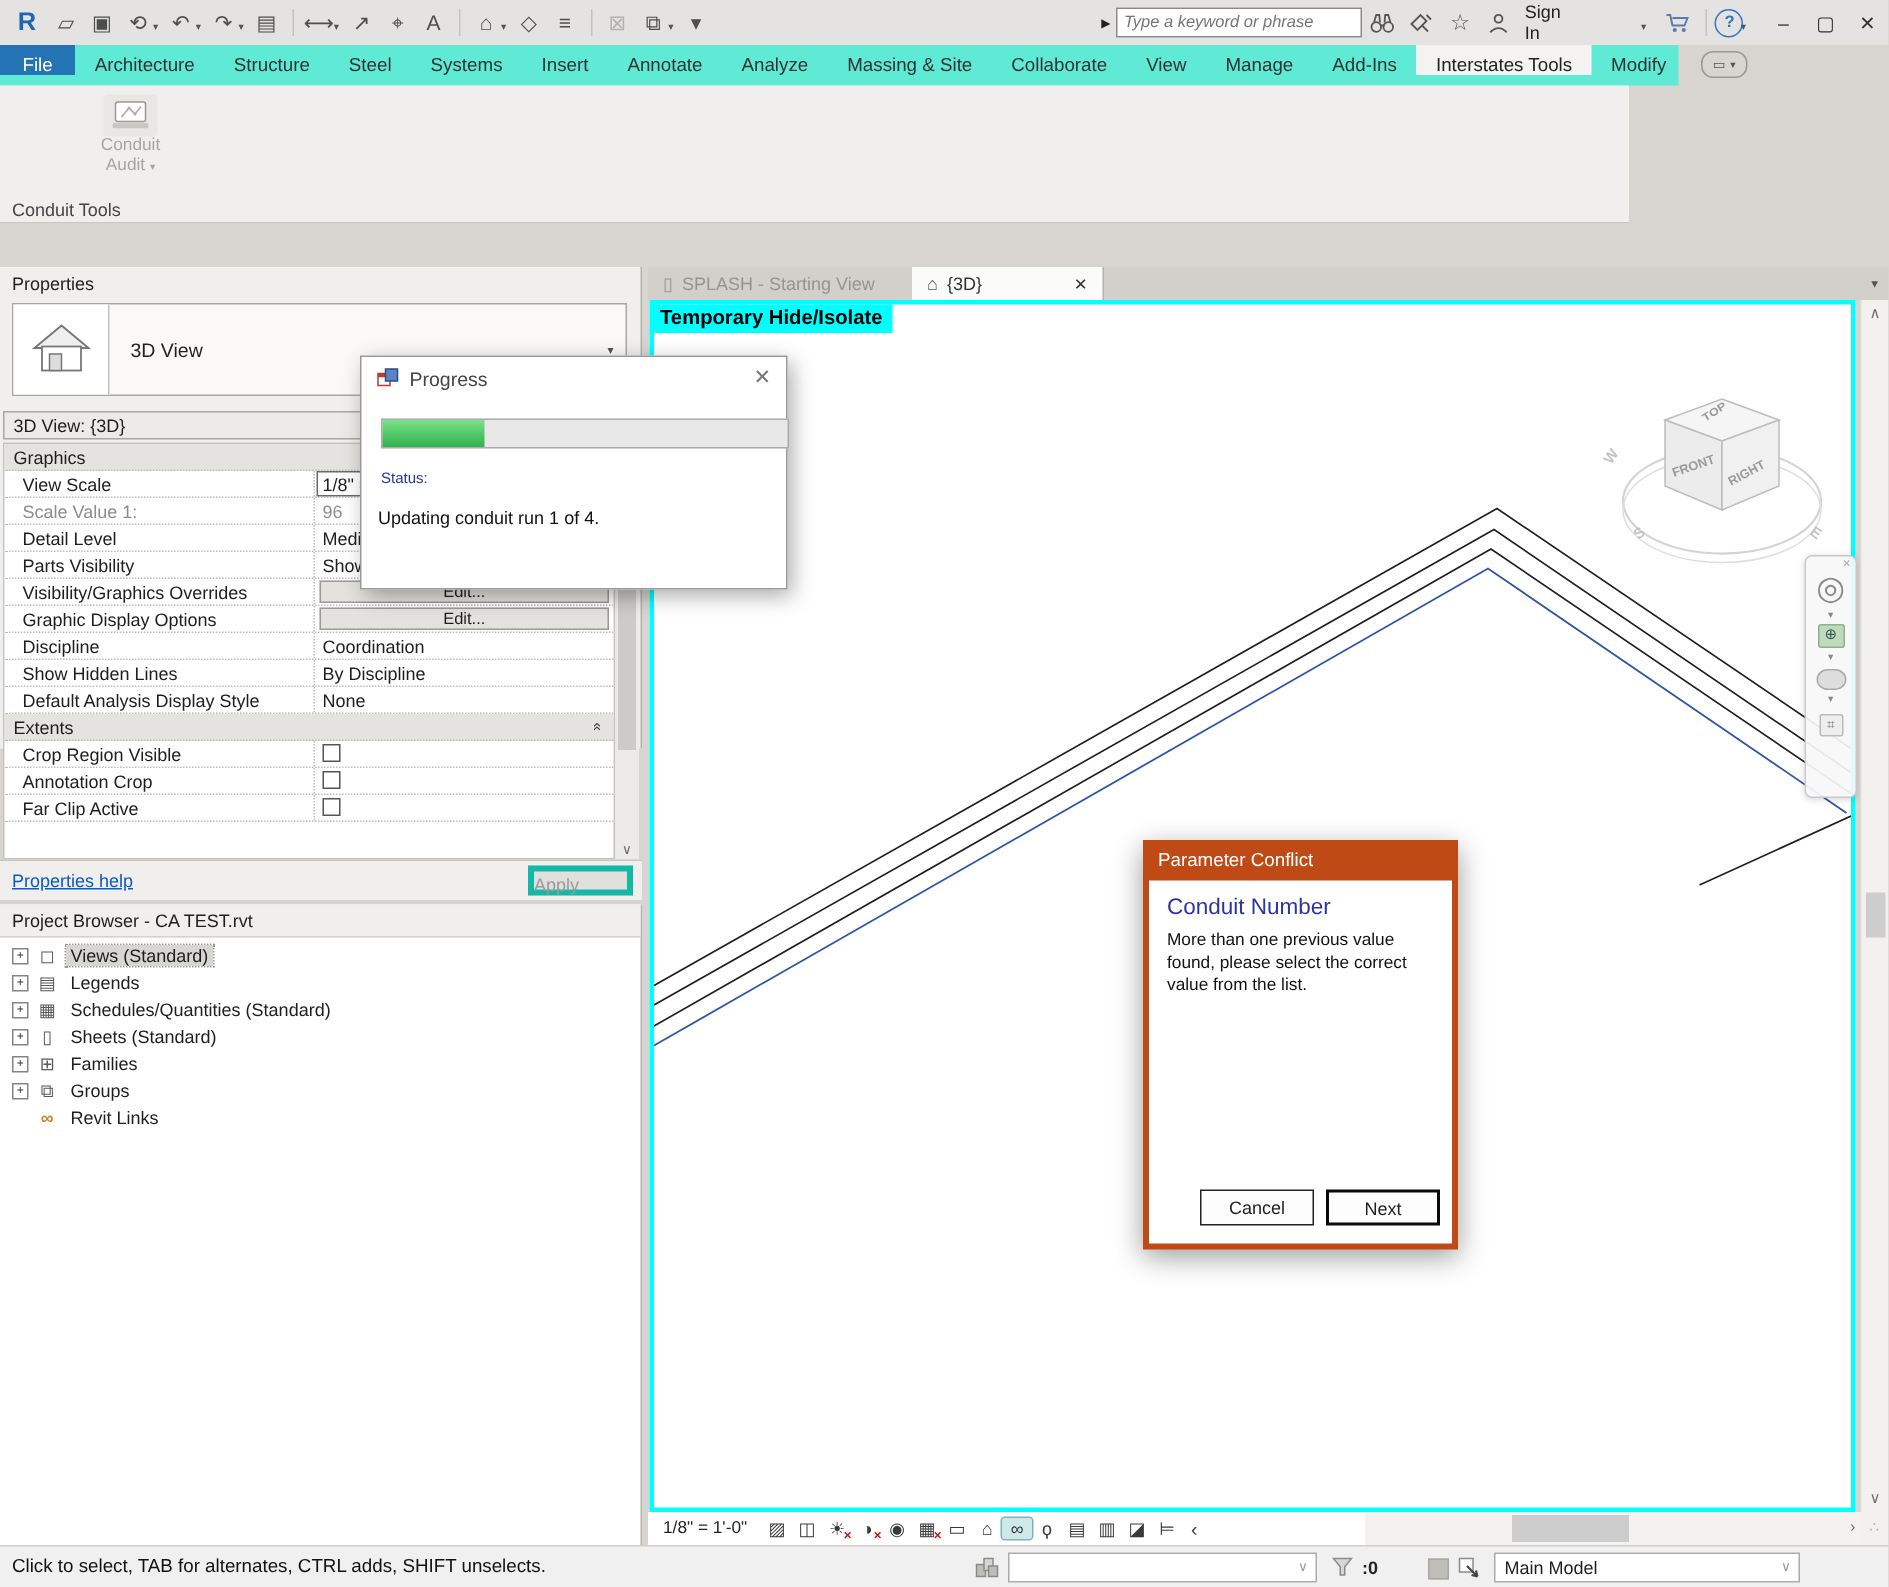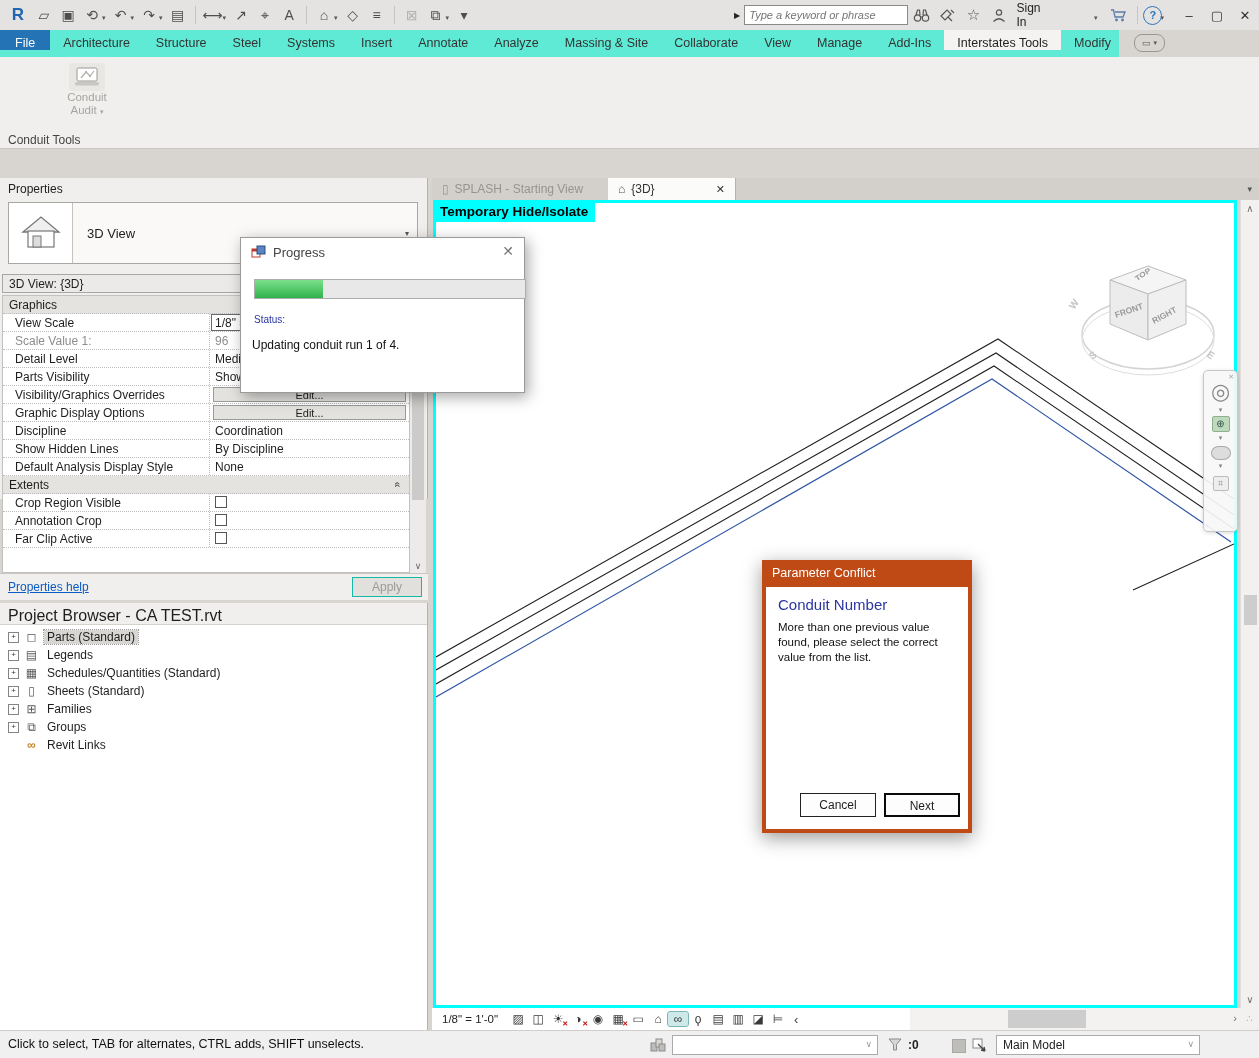--- a/index.html
+++ b/index.html
@@ -20,21 +20,21 @@
   .helpc{width:17px;height:17px;border:1.5px solid #2F76BF;border-radius:50%;color:#2F76BF;font-weight:bold;
          font-size:11px;line-height:16px;text-align:center;flex:0 0 auto}
   
   #tabrow{left:0;top:30px;width:1119px;height:27px;background:#5eead4;display:flex;align-items:flex-start}
   .rtab{padding:6px 13px 0 13px;font-size:12.5px;color:#333;cursor:default;flex:0 0 auto}
   .rtab.file{background:#2473B5;color:#fff;padding:6px 15px 0 15px}
   .rtab.active{background:#F4F3F1;color:#222}
   .paneltoggle{margin:4px 0 0 10px;border:1px solid #9a9894;border-radius:8px;height:16px;padding:0 7px;
                font-size:9px;color:#555;display:flex;align-items:center;gap:3px}
   
-  #ribbon{left:0;top:57px;width:1259px;height:92px;background:#F0EFED;border-bottom:1px solid #C9C6C2;box-sizing:border-box}
+  #ribbon{left:0;top:57px;width:1086px;height:92px;background:#F0EFED;border-bottom:1px solid #C9C6C2;box-sizing:border-box}
   #bigbtn{position:absolute;left:56px;top:6px;width:62px;text-align:center;color:#A8A5A1}
   #bigbtn .bico{margin:0 auto;width:36px;height:28px;background:#E9E7E4;border-radius:3px;display:flex;align-items:center;justify-content:center}
   #bigbtn .l{font-size:11.5px;line-height:13px}
   #panlabel{position:absolute;left:8px;top:76px;font-size:12px;color:#444}
   
   #props{left:0;top:178px;width:428px;height:321px;background:#F0EFED;border-right:1px solid #B5B2AE;box-sizing:border-box}
   #props .ptitle{position:absolute;left:8px;top:4px;font-size:12px;color:#222}
   #typebox{position:absolute;left:8px;top:24px;width:410px;height:62px;border:1px solid #A9A7A4;background:#FAF9F8;box-sizing:border-box}
   #typebox .himg{position:absolute;left:0;top:0;width:64px;height:60px;background:#fff;border-right:1px solid #C4C2BF;
                  display:flex;align-items:center;justify-content:center;box-sizing:border-box}
@@ -55,25 +55,25 @@
             font-size:12px;padding:1px 3px;white-space:nowrap;overflow:hidden;box-sizing:border-box}
   .editbtn{position:absolute;left:210px;top:1px;width:193px;height:15px;background:#E4E2DF;border:1px solid #9a9a9a;
            text-align:center;font-size:11px;line-height:14px;box-sizing:border-box}
   .cbx{position:absolute;left:212px;top:2px;width:12px;height:12px;border:1px solid #555;background:#fff;box-sizing:border-box}
   .chev{position:absolute;right:8px;top:3px;transform:rotate(90deg);font-size:10px;color:#333}
   #pscroll{position:absolute;left:410px;top:117px;width:16px;height:278px;background:#EDEBE9}
   #pscroll .thumb{position:absolute;left:2px;top:95px;width:12px;height:110px;background:#CDCBC9}
   #pscroll .sar{position:absolute;left:0;width:16px;text-align:center;font-size:9px;color:#666}
   #pfoot{position:absolute;left:0;top:395px;width:428px;height:27px;background:#F0EFED;border-top:1px solid #C9C6C2;box-sizing:border-box}
   #pfoot a{position:absolute;left:8px;top:6px;color:#0A5BC4;font-size:12px;text-decoration:underline}
-  #applybtn{position:absolute;left:352px;top:3px;width:70px;height:20px;background:#E2E0DD;border:1px solid #14b8a6;
-            color:#9a9a9a;font-size:12px;text-align:center;line-height:18px;box-sizing:border-box}
+  #applybtn{position:absolute;left:352px;top:3px;width:70px;height:20px;background:#E2E0DD;border:4px solid #14b8a6;
+            color:#9a9a9a;font-size:12px;text-align:left;line-height:18px;box-sizing:border-box}
   
   #browser{left:0;top:603px;width:428px;height:427px;background:#fff;border-right:1px solid #B5B2AE;box-sizing:border-box}
-  #browser .btitle{height:22px;background:#F0EFED;border-bottom:1px solid #D5D2CE;padding:4px 0 0 8px;font-size:16px;box-sizing:border-box}
+  #browser .btitle{height:22px;background:#F0EFED;border-bottom:1px solid #D5D2CE;padding:4px 0 0 8px;font-size:12px;box-sizing:border-box}
   .titem{display:flex;align-items:center;height:18px;padding-left:8px;gap:5px}
   .texp{width:9px;height:9px;border:1px solid #848484;background:#fff;font-size:8px;line-height:7px;text-align:center;color:#333;flex:0 0 auto}
   .texp.hid{visibility:hidden}
   .tico{font-size:12px;color:#5a5a5a;width:15px;text-align:center;flex:0 0 auto}
   .titem .lbl{font-size:12px;padding:0 3px}
   .titem.sel .lbl{background:#D8D6D3;outline:1px dotted #9a9a9a}
   
   #splitter{left:428px;top:178px;width:5px;height:852px;background:#D8D5D1}
   #drawtabs{left:432px;top:178px;width:827px;height:22px;background:#D3D0CC;display:flex;align-items:center}
   .dtab{height:22px;display:flex;align-items:center;gap:6px;padding:0 10px;box-sizing:border-box;font-size:12px}
@@ -329,21 +329,21 @@
     <div id="applybtn">Apply</div>
   </div>
 </div>
 
 <div id="browser" class="abs">
   <div class="btitle">Project Browser - CA TEST.rvt</div>
   <div style="padding-top:3px">
     <div class="titem sel">
       <span class="texp">+</span>
       <span class="tico">◻</span>
-      <span class="lbl">Parts (Standard)</span>
+      <span class="lbl">Views (Standard)</span>
       </div>
     <div class="titem">
       <span class="texp">+</span>
       <span class="tico">▤</span>
       <span class="lbl">Legends</span>
       </div>
     <div class="titem">
       <span class="texp">+</span>
       <span class="tico">▦</span>
       <span class="lbl">Schedules/Quantities (Standard)</span>

